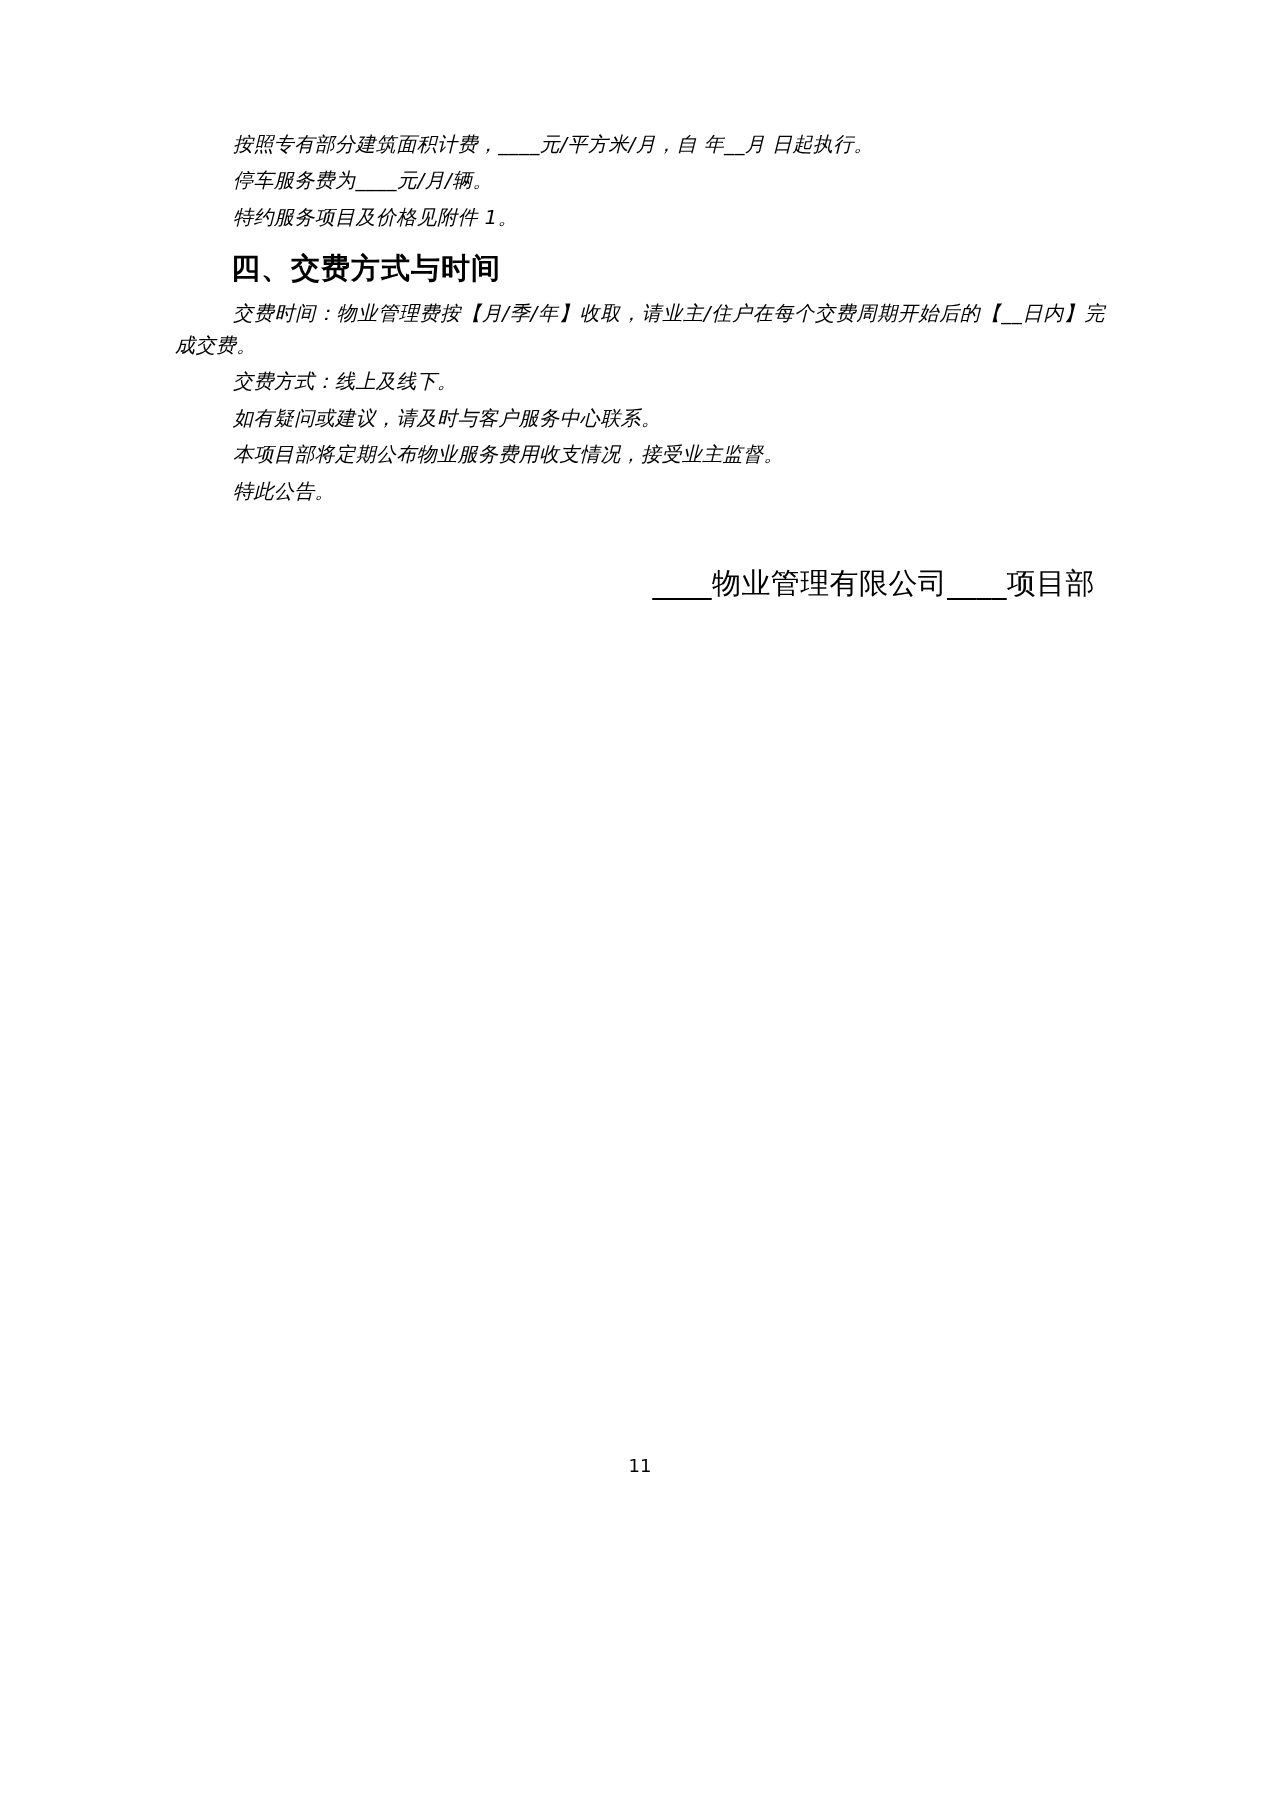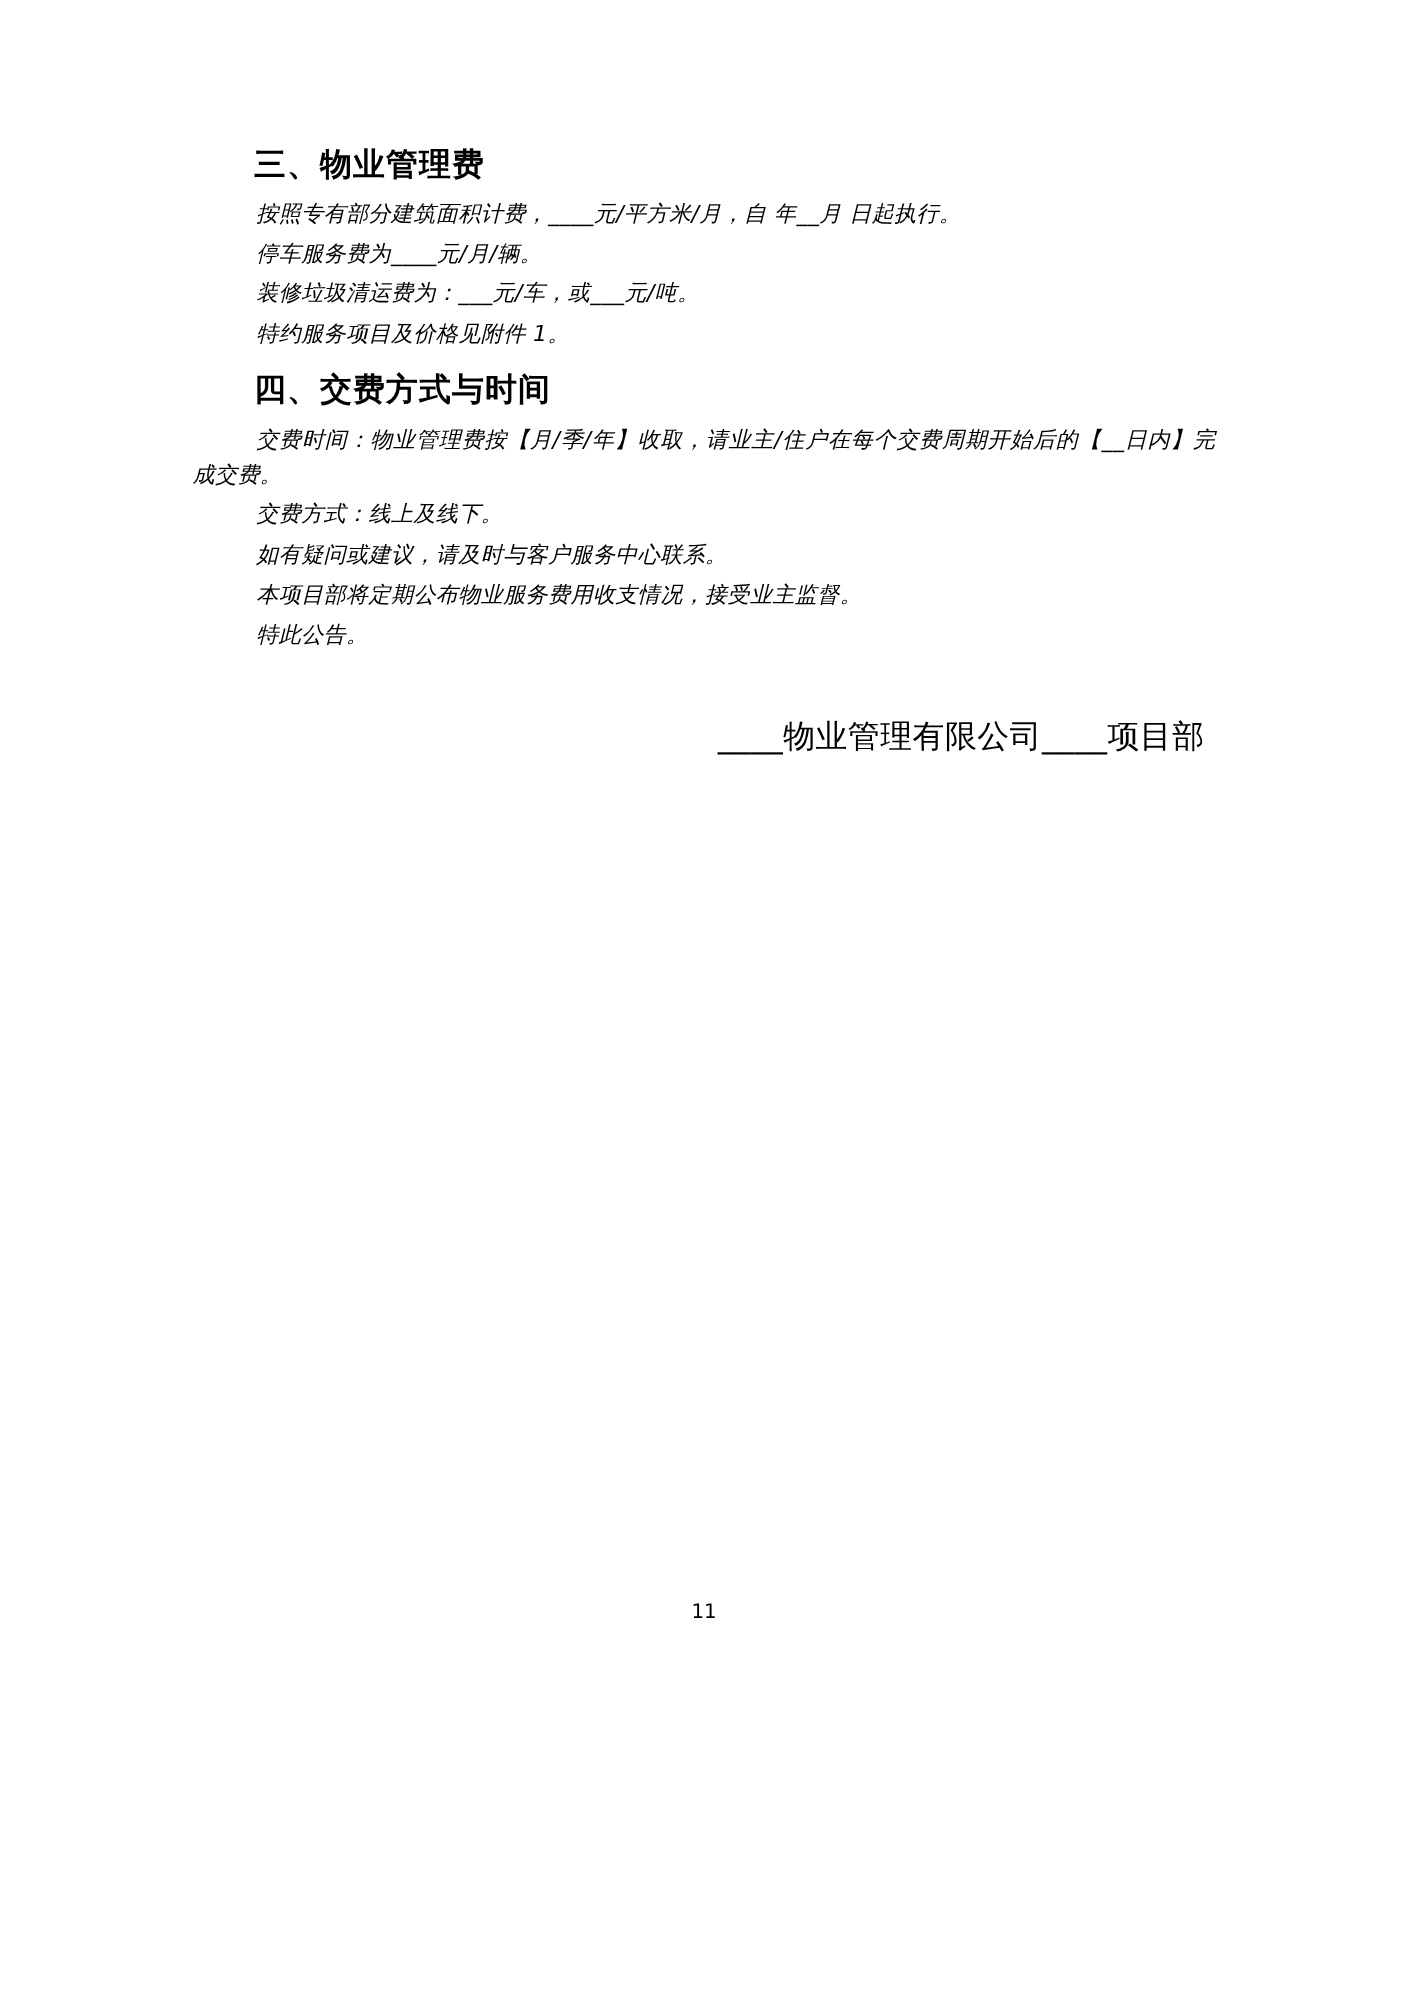--- a/index.html
+++ b/index.html
@@ -66,27 +66,25 @@
     font-family: "DejaVu Sans", sans-serif;
     color: #000000;
   }
 </style>
 </head>
 <body>
 
 <div class="page">
   <div class="content">
 
-    <h2 class="heading">三、物业管理费</h2>
 
     <p class="para indent">按照专有部分建筑面积计费，____元/平方米/月，自  年__月  日起执行。</p>
 
     <p class="para indent">停车服务费为____元/月/辆。</p>
 
-    <p class="para indent">装修垃圾清运费为：___元/车，或___元/吨。</p>
 
     <p class="para indent">特约服务项目及价格见附件 1。</p>
 
     <div class="gap-small"></div>
 
     <h2 class="heading">四、交费方式与时间</h2>
 
     <p class="para indent">交费时间：物业管理费按【月/季/年】收取，请业主/住户在每个交费周期开始后的【__日内】完成交费。</p>
 
     <p class="para indent">交费方式：线上及线下。</p>

